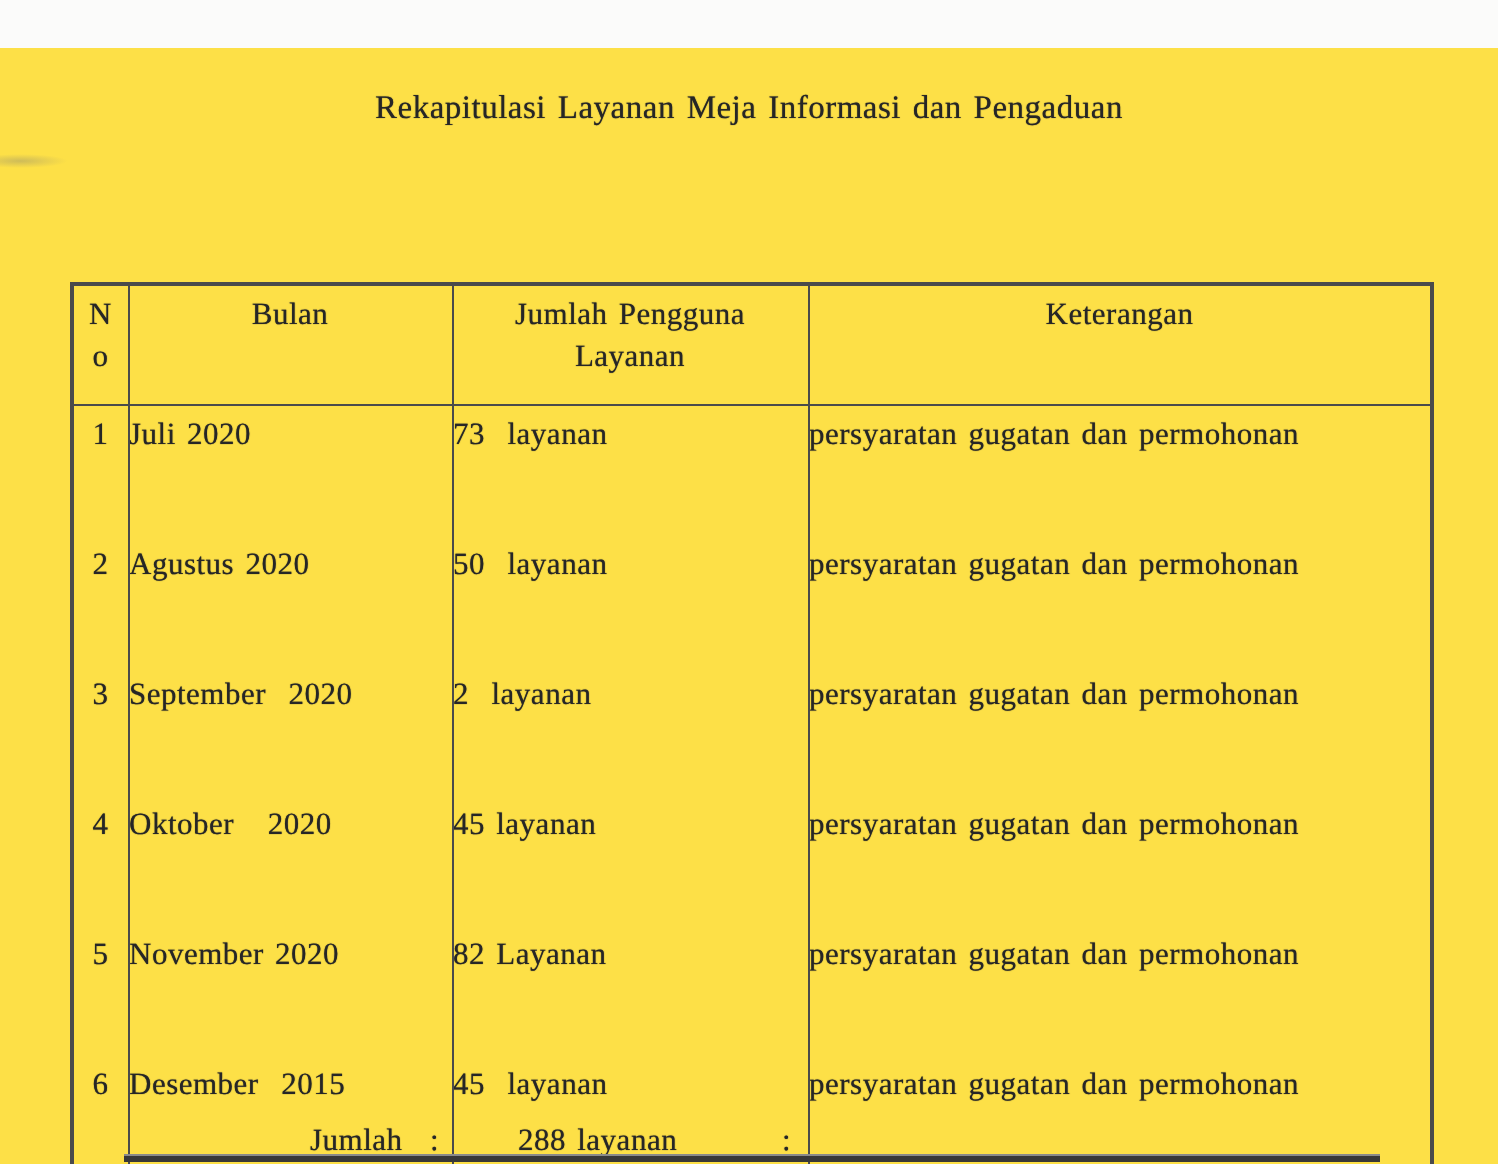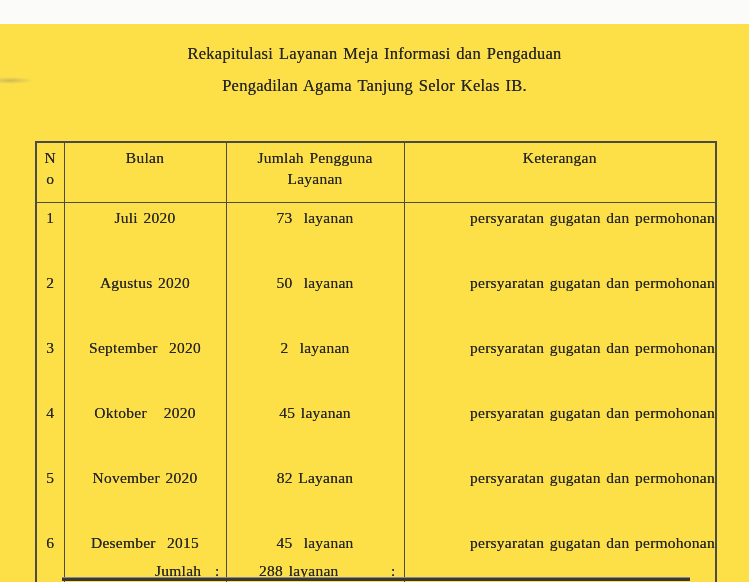--- a/index.html
+++ b/index.html
@@ -68,23 +68,23 @@
     text-align: center;
     padding-top: 4px;
     line-height: 21px;
   }
   table.recap tbody td {
     height: 60px;
     padding-top: 5px;
     line-height: 19px;
   }
   td.no-cell  { text-align: center; }
-  td.bln-cell { text-align: center; padding-left: 7px; }
-  td.jml-cell { text-align: center; }
-  td.ket-cell { text-align: right; padding-left: 8px; white-space: normal; }
+  td.bln-cell { text-align: left; padding-left: 7px; }
+  td.jml-cell { text-align: left; }
+  td.ket-cell { text-align: left; padding-left: 8px; white-space: normal; }
   .total-line {
     position: absolute;
     top: 537px; left: 0; right: 0;
     height: 20px;
     font-size: 15.5px;
     line-height: 19px;
   }
   .total-line span { position: absolute; white-space: pre; }
   .tl-label  { left: 155px; }
   .tl-colon1 { left: 215px; }
@@ -101,21 +101,20 @@
 </style>
 </head>
 <body>
 
 <div class="page scan-text">
 
   <div class="smudge"></div>
 
   <div class="titles">
     <div class="title-line">Rekapitulasi Layanan Meja Informasi dan Pengaduan</div>
-    <div class="title-line">Pengadilan Agama Tanjung Selor Kelas IB.</div>
   </div>
 
   <table class="recap">
     <colgroup>
       <col class="c-no">
         <col class="c-bln">
         <col class="c-jml">
         <col class="c-ket">
     </colgroup>
     <thead>

